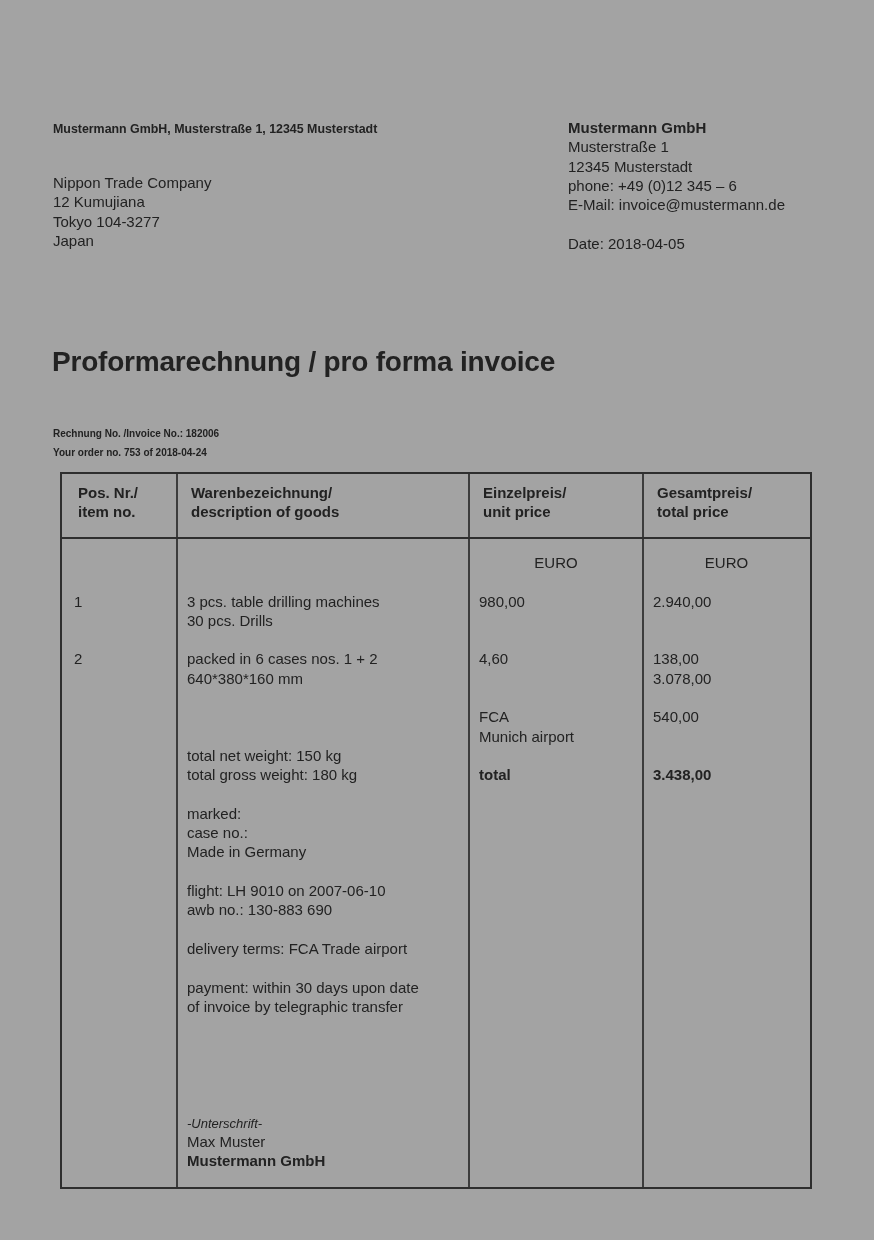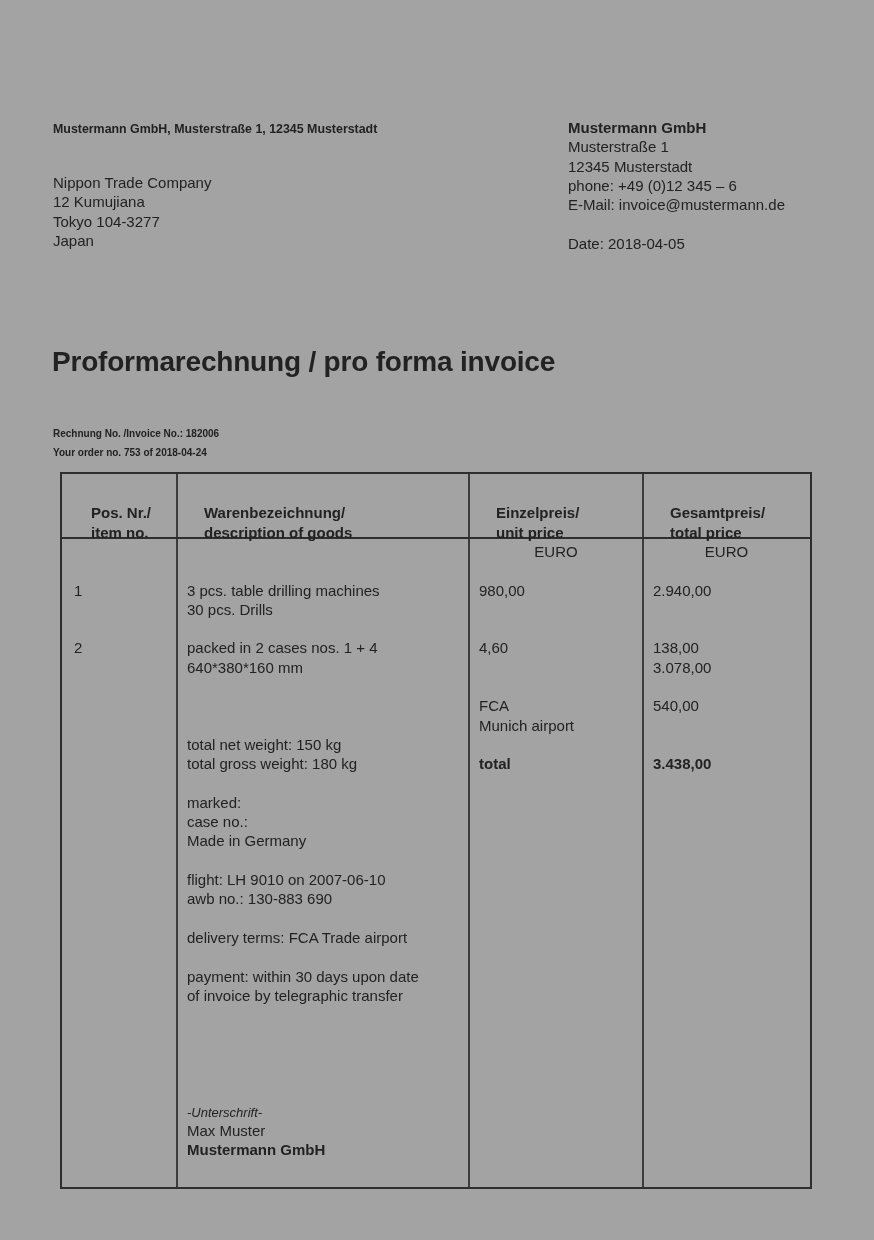--- a/index.html
+++ b/index.html
@@ -16,23 +16,23 @@
   .doc-title{left:52px;top:346px;font-size:28px;font-weight:bold;letter-spacing:-0.2px;white-space:nowrap;}
   .reference{left:53px;top:424px;font-size:10px;font-weight:bold;line-height:19.3px;}
 
   .invoice-table{
     position:absolute;left:60px;top:472px;width:752px;height:717px;
     border:2px solid #2e2e2e;box-sizing:border-box;
   }
   .vline{position:absolute;top:0;bottom:0;width:1.5px;background:#3c3c3c;}
   .v1{left:114px}.v2{left:406px}.v3{left:580px}
   .hsep{position:absolute;left:0;right:0;top:63px;height:2px;background:#2e2e2e;}
-  .thead{position:absolute;left:17px;top:0;right:0;height:68px;display:flex;align-items:flex-end;}
+  .thead{position:absolute;left:4px;top:0;right:0;height:68px;display:flex;}
   .hcell{box-sizing:border-box;padding:9px 6px 0 10px;font-weight:bold;font-size:15px;line-height:19.3px;white-space:nowrap;}
-  .tbody{position:absolute;left:0;top:65px;right:0;padding-top:3px;}
+  .tbody{position:absolute;left:0;top:65px;right:0;padding-top:14px;}
   .trow{display:flex;height:19.3px;}
   .tcell{box-sizing:border-box;padding-left:10px;font-size:15px;line-height:19.3px;white-space:nowrap;}
   .col0{width:115px;flex:none;}
   .col1{width:292px;flex:none;}
   .col2{width:174px;flex:none;}
   .col3{width:167px;flex:none;}
   .hcell.col0,.tcell.col0{padding-left:12px;}
   .tcell.center{text-align:center;padding-left:0;}
   .b{font-weight:bold;}
   .i{font-style:italic;}
@@ -120,21 +120,21 @@
           <div class="tcell col3"></div>
         </div>
         <div class="trow">
           <div class="tcell col0"></div>
           <div class="tcell col1"></div>
           <div class="tcell col2"></div>
           <div class="tcell col3"></div>
         </div>
         <div class="trow">
           <div class="tcell col0"><span>2</span></div>
-          <div class="tcell col1"><span>packed in 2 cases nos. 1 + 4</span></div>
+          <div class="tcell col1"><span>packed in 6 cases nos. 1 + 2</span></div>
           <div class="tcell col2"><span>4,60</span></div>
           <div class="tcell col3"><span class="u">138,00</span></div>
         </div>
         <div class="trow">
           <div class="tcell col0"></div>
           <div class="tcell col1"><span>640*380*160 mm</span></div>
           <div class="tcell col2"></div>
           <div class="tcell col3"><span>3.078,00</span></div>
         </div>
         <div class="trow">

